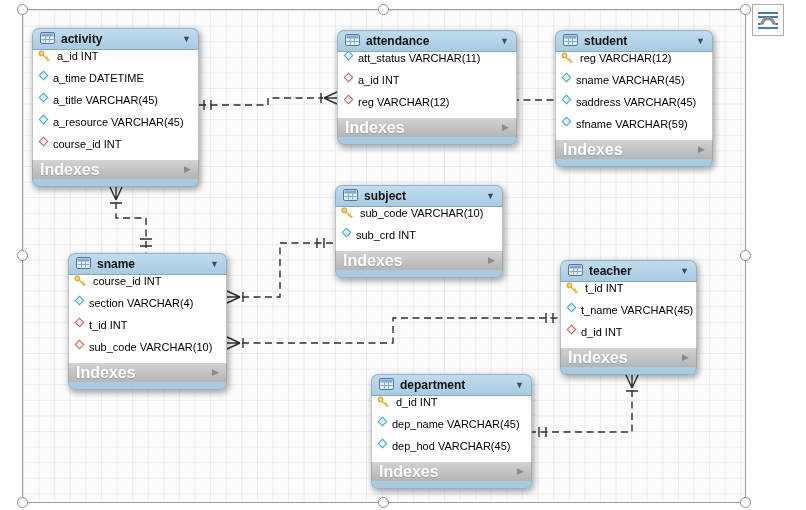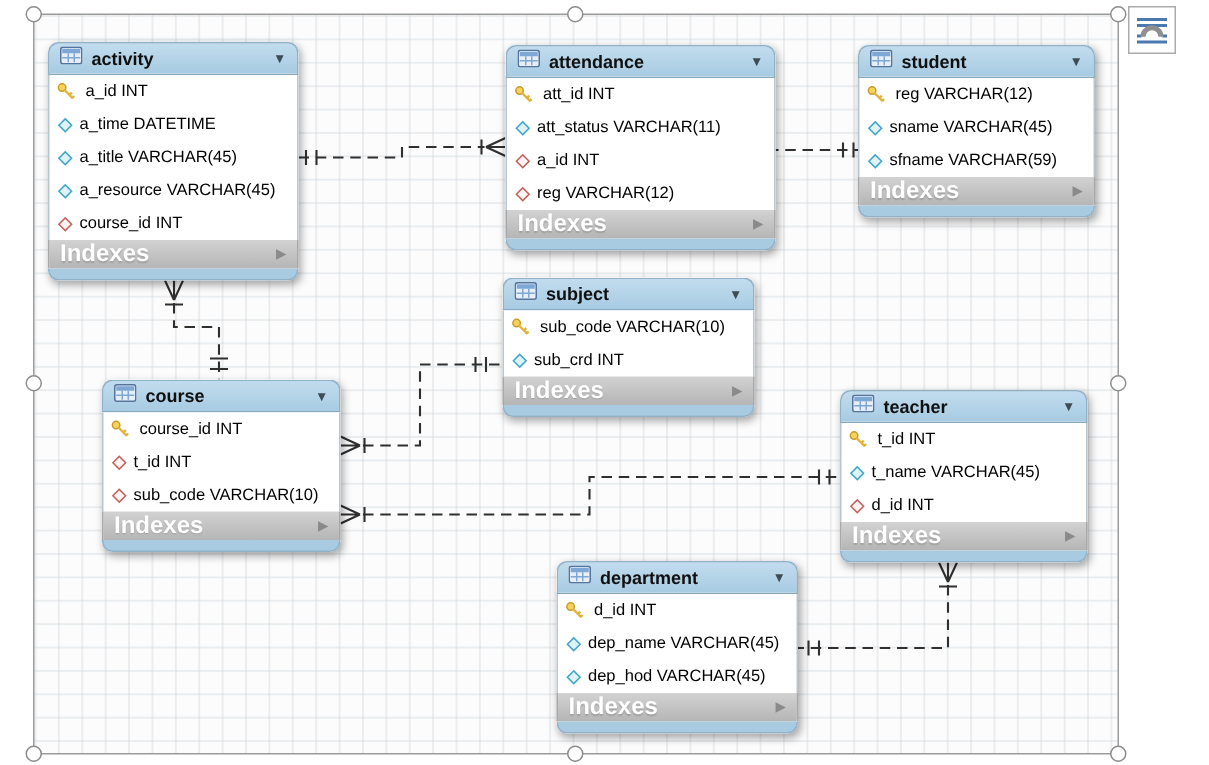--- a/index.html
+++ b/index.html
@@ -34,21 +34,21 @@
 
   
   .dbtable { position:absolute; z-index:10; border-radius:7px;
     box-shadow:1.5px 2.5px 6px rgba(0,0,0,.35); background:#fff; }
   .thead { height:22px; display:flex; align-items:center; gap:6px; padding:0 7px;
     background:linear-gradient(#c2dcee,#a7cbe2); border:1px solid #8fb2c9;
     border-bottom:1px solid #86a9c0; border-radius:7px 7px 0 0; }
   .tname { flex:1; font-size:12px; font-weight:bold; color:#101010; }
   .collapse { font-size:9px; color:#3f4b55; line-height:1; }
   .rows { border-left:1px solid #b9c6cf; border-right:1px solid #b9c6cf; background:#fff; }
-  .row { height:22px; display:flex; align-items:center; gap:6px; padding:0 5px; }
+  .row { height:22px; display:flex; align-items:flex-start; gap:6px; padding:0 5px; }
   .ftext { font-size:11px; color:#000; white-space:nowrap; }
   .dia { width:7px; height:7px; transform:rotate(45deg); flex:0 0 auto; margin-left:2px; }
   .dia.attr { background:#dff2f8; border:1px solid #41a7c6; }
   .dia.fk   { background:#fdf3f2; border:1px solid #c2625c; }
   .keyicon { width:13px; height:13px; flex:0 0 auto; }
   .indexes { height:19px; display:flex; align-items:center; padding:0 7px;
     background:linear-gradient(#d2d2d2,#b5b5b5); border-left:1px solid #a8a8a8;
     border-right:1px solid #a8a8a8; }
   .ilabel { flex:1; font-size:16px; font-weight:bold; color:#fff;
     text-shadow:0 1px 1px rgba(0,0,0,.15); }
@@ -150,47 +150,40 @@
       <span class="ticon"><svg width="15" height="12" viewBox="0 0 15 12">
             <rect x="0.5" y="0.5" width="14" height="11" rx="1.5" fill="#e8eef5" stroke="#54749c"></rect>
             <rect x="1.5" y="1.5" width="12" height="3" fill="#7da7d4"></rect>
             <path d="M1.5 7.5 H13.5 M5.5 4.5 V10.5 M9.5 4.5 V10.5" stroke="#7da7d4" fill="none"></path>
           </svg></span>
       <span class="tname">attendance</span>
       <span class="collapse">▼</span>
     </div>
     <div class="rows">
       <div class="row">
-          <svg class="keyicon" viewBox="0 0 13 13">
-            <circle cx="3.4" cy="3.4" r="2.5" fill="#f7d459" stroke="#c9992e"></circle>
-            <path d="M5 5 L10.6 10.6 M8.3 8.3 L9.9 6.7 M10.2 10.2 L11.4 9" stroke="#e3b33c" stroke-width="1.6" fill="none"></path>
-          </svg>
-          <span class="ftext">att_id INT</span>
-        </div>
-      <div class="row">
           <span class="dia attr"></span>
           <span class="ftext">att_status VARCHAR(11)</span>
         </div>
       <div class="row">
           <span class="dia fk"></span>
           <span class="ftext">a_id INT</span>
         </div>
       <div class="row">
           <span class="dia fk"></span>
           <span class="ftext">reg VARCHAR(12)</span>
         </div>
     </div>
     <div class="indexes">
         <span class="ilabel">Indexes</span>
         <span class="iarrow">▶</span>
       </div>
     <div class="bstrip"></div>
   </div>
 
-  <div class="dbtable" style="left:572px;top:30px;width:158px">
+  <div class="dbtable" style="left:555px;top:30px;width:158px">
     <div class="thead">
       <span class="ticon"><svg width="15" height="12" viewBox="0 0 15 12">
             <rect x="0.5" y="0.5" width="14" height="11" rx="1.5" fill="#e8eef5" stroke="#54749c"></rect>
             <rect x="1.5" y="1.5" width="12" height="3" fill="#7da7d4"></rect>
             <path d="M1.5 7.5 H13.5 M5.5 4.5 V10.5 M9.5 4.5 V10.5" stroke="#7da7d4" fill="none"></path>
           </svg></span>
       <span class="tname">student</span>
       <span class="collapse">▼</span>
     </div>
     <div class="rows">
@@ -200,20 +193,24 @@
             <path d="M5 5 L10.6 10.6 M8.3 8.3 L9.9 6.7 M10.2 10.2 L11.4 9" stroke="#e3b33c" stroke-width="1.6" fill="none"></path>
           </svg>
           <span class="ftext">reg VARCHAR(12)</span>
         </div>
       <div class="row">
           <span class="dia attr"></span>
           <span class="ftext">sname VARCHAR(45)</span>
         </div>
       <div class="row">
           <span class="dia attr"></span>
+          <span class="ftext">saddress VARCHAR(45)</span>
+        </div>
+      <div class="row">
+          <span class="dia attr"></span>
           <span class="ftext">sfname VARCHAR(59)</span>
         </div>
     </div>
     <div class="indexes">
         <span class="ilabel">Indexes</span>
         <span class="iarrow">▶</span>
       </div>
     <div class="bstrip"></div>
   </div>
 
@@ -247,48 +244,52 @@
     <div class="bstrip"></div>
   </div>
 
   <div class="dbtable" style="left:68px;top:253px;width:159px">
     <div class="thead">
       <span class="ticon"><svg width="15" height="12" viewBox="0 0 15 12">
             <rect x="0.5" y="0.5" width="14" height="11" rx="1.5" fill="#e8eef5" stroke="#54749c"></rect>
             <rect x="1.5" y="1.5" width="12" height="3" fill="#7da7d4"></rect>
             <path d="M1.5 7.5 H13.5 M5.5 4.5 V10.5 M9.5 4.5 V10.5" stroke="#7da7d4" fill="none"></path>
           </svg></span>
-      <span class="tname">course</span>
+      <span class="tname">sname</span>
       <span class="collapse">▼</span>
     </div>
     <div class="rows">
       <div class="row">
           <svg class="keyicon" viewBox="0 0 13 13">
             <circle cx="3.4" cy="3.4" r="2.5" fill="#f7d459" stroke="#c9992e"></circle>
             <path d="M5 5 L10.6 10.6 M8.3 8.3 L9.9 6.7 M10.2 10.2 L11.4 9" stroke="#e3b33c" stroke-width="1.6" fill="none"></path>
           </svg>
           <span class="ftext">course_id INT</span>
         </div>
       <div class="row">
+          <span class="dia attr"></span>
+          <span class="ftext">section VARCHAR(4)</span>
+        </div>
+      <div class="row">
           <span class="dia fk"></span>
           <span class="ftext">t_id INT</span>
         </div>
       <div class="row">
           <span class="dia fk"></span>
           <span class="ftext">sub_code VARCHAR(10)</span>
         </div>
     </div>
     <div class="indexes">
         <span class="ilabel">Indexes</span>
         <span class="iarrow">▶</span>
       </div>
     <div class="bstrip"></div>
   </div>
 
-  <div class="dbtable" style="left:560px;top:260px;width:165px">
+  <div class="dbtable" style="left:560px;top:260px;width:137px">
     <div class="thead">
       <span class="ticon"><svg width="15" height="12" viewBox="0 0 15 12">
             <rect x="0.5" y="0.5" width="14" height="11" rx="1.5" fill="#e8eef5" stroke="#54749c"></rect>
             <rect x="1.5" y="1.5" width="12" height="3" fill="#7da7d4"></rect>
             <path d="M1.5 7.5 H13.5 M5.5 4.5 V10.5 M9.5 4.5 V10.5" stroke="#7da7d4" fill="none"></path>
           </svg></span>
       <span class="tname">teacher</span>
       <span class="collapse">▼</span>
     </div>
     <div class="rows">

